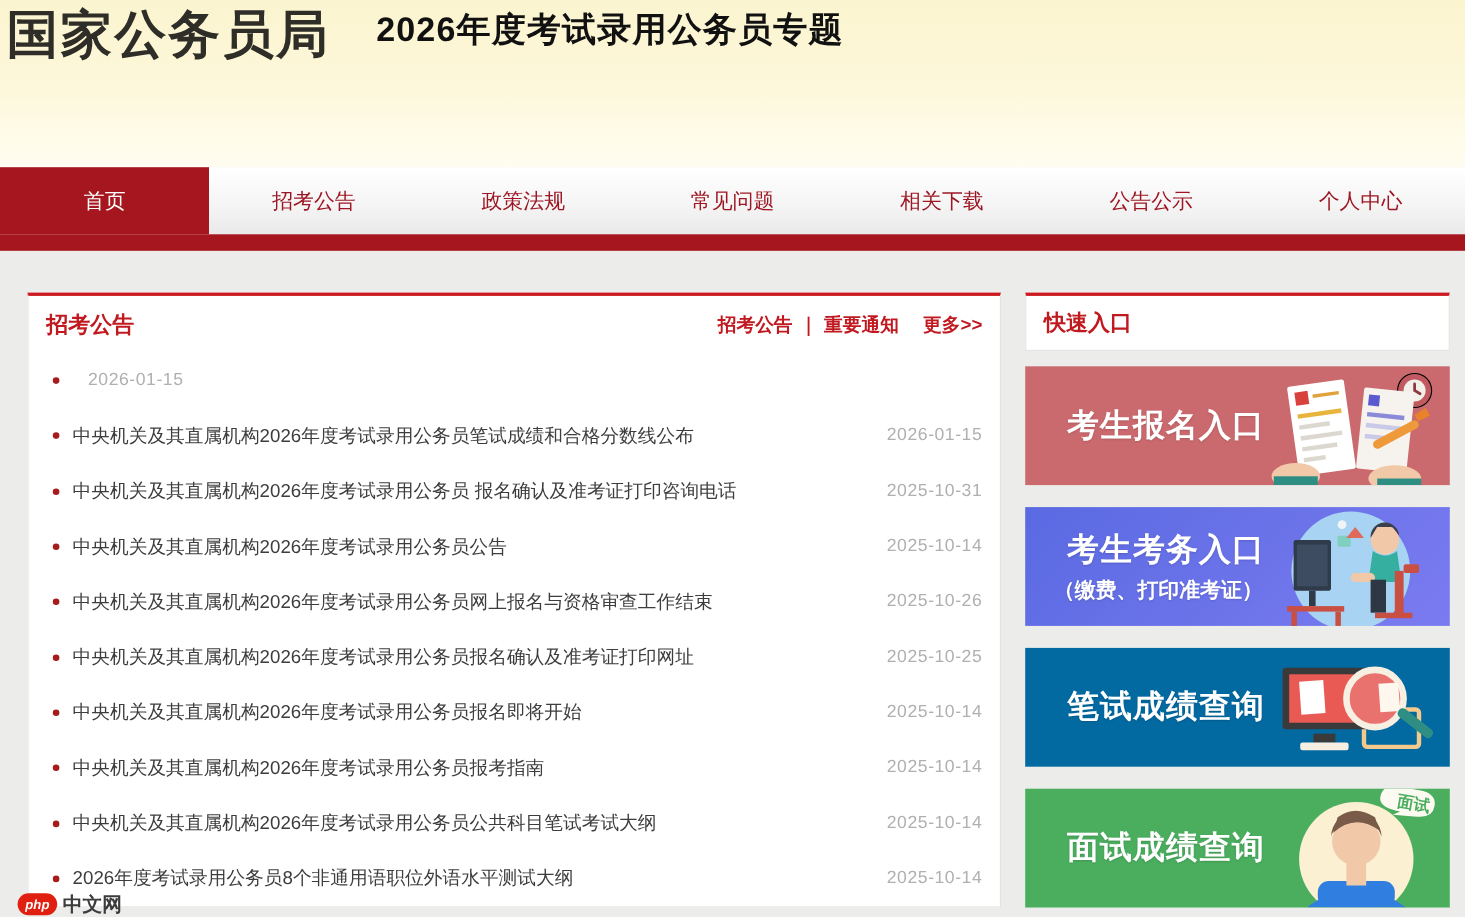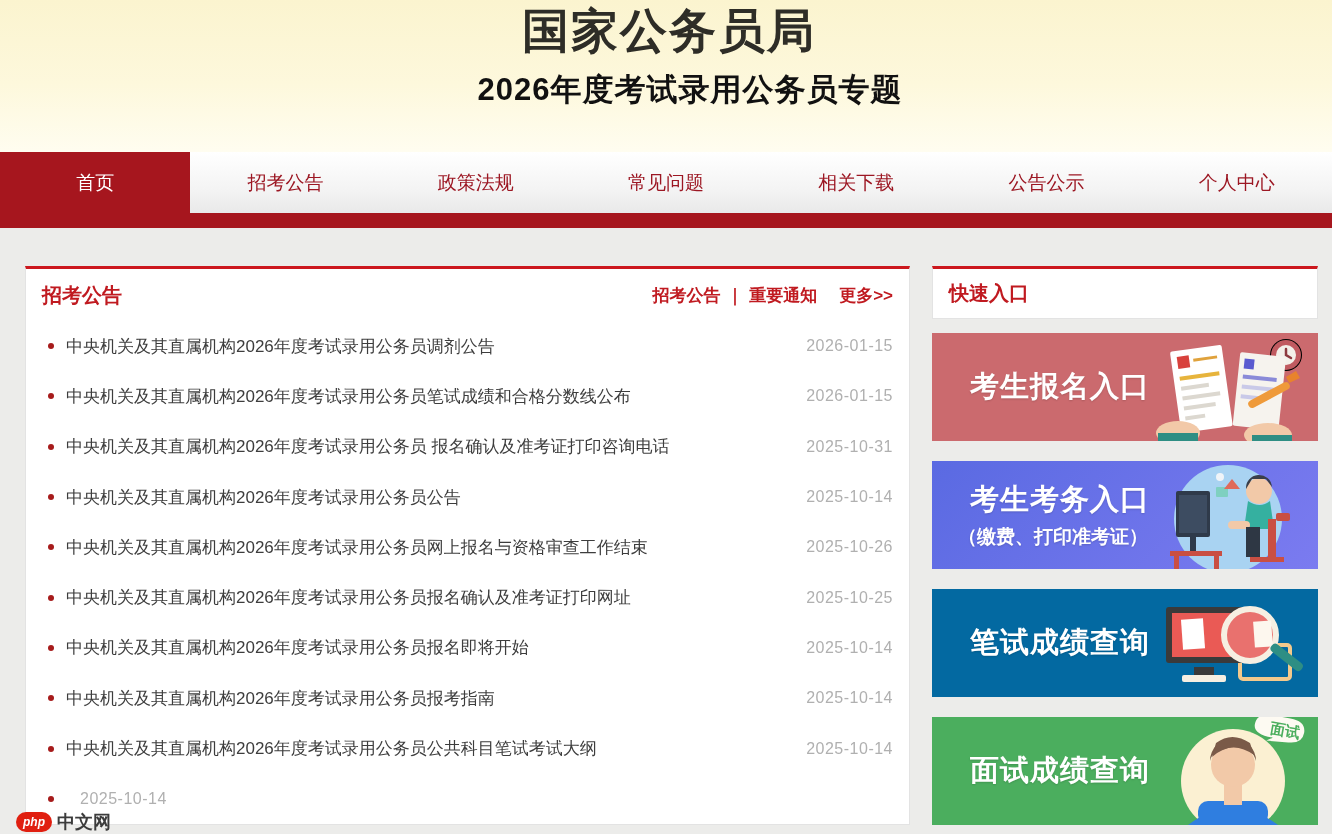--- a/index.html
+++ b/index.html
@@ -1,21 +1,21 @@
 <!DOCTYPE html>
 <html><head>
 <meta charset="utf-8">
 <style>
   * { margin:0; padding:0; box-sizing:border-box; }
   html,body { width:1332px; height:834px; overflow:hidden; }
   body { font-family:"Liberation Sans","DejaVu Sans",sans-serif; background:#ececea; position:relative; }
 
   
   .site-header { height:152px; background:linear-gradient(180deg,#fbf4cf 0%,#fdf8dc 55%,#fffdf0 100%);
-    display:flex; align-items:center; padding-left:6px;flex-direction:column; }
+    display:flex; padding-left:6px; }
   .site-logo { font-size:47px; font-weight:bold; color:#2e2d27; letter-spacing:2px; }
   .title-block { margin-left:42px; padding-top:6px; }
   .subtitle-top { font-size:22px; font-weight:bold; color:#222; margin-bottom:14px; }
   .subtitle-main { font-size:31px; font-weight:bold; color:#111; letter-spacing:1px; }
 
   
   .main-nav { width:100%; }
   .nav-row { display:flex; height:61px; background:linear-gradient(180deg,#ffffff 0%,#f4f4f4 60%,#e9e9e9 100%);text-align:center; }
   .nav-item { flex:1; display:flex; align-items:center; justify-content:center;
     font-size:19px; font-weight:500; color:#9c1723; text-decoration:none; cursor:pointer; }
@@ -94,21 +94,20 @@
       <div class="head-links">
         <a>招考公告</a>
         <span class="head-sep">｜</span>
         <a>重要通知</a>
         <a class="more-link">更多&gt;&gt;</a>
       </div>
     </div>
     <ul class="news-list">
       <li class="news-item">
         <span class="bullet"></span>
-        <a class="news-link">中央机关及其直属机构2026年度考试录用公务员调剂公告</a>
         <span class="news-date">2026-01-15</span>
       </li>
       <li class="news-item">
         <span class="bullet"></span>
         <a class="news-link">中央机关及其直属机构2026年度考试录用公务员笔试成绩和合格分数线公布</a>
         <span class="news-date">2026-01-15</span>
       </li>
       <li class="news-item">
         <span class="bullet"></span>
         <a class="news-link">中央机关及其直属机构2026年度考试录用公务员 报名确认及准考证打印咨询电话</a>
@@ -139,20 +138,21 @@
         <a class="news-link">中央机关及其直属机构2026年度考试录用公务员报考指南</a>
         <span class="news-date">2025-10-14</span>
       </li>
       <li class="news-item">
         <span class="bullet"></span>
         <a class="news-link">中央机关及其直属机构2026年度考试录用公务员公共科目笔试考试大纲</a>
         <span class="news-date">2025-10-14</span>
       </li>
       <li class="news-item">
         <span class="bullet"></span>
+        <a class="news-link">2026年度考试录用公务员8个非通用语职位外语水平测试大纲</a>
         <span class="news-date">2025-10-14</span>
       </li>
     </ul>
   </section>
 
   <aside class="right-col">
     <div class="panel quick-box">
       <h2 class="quick-title">快速入口</h2>
     </div>
 

